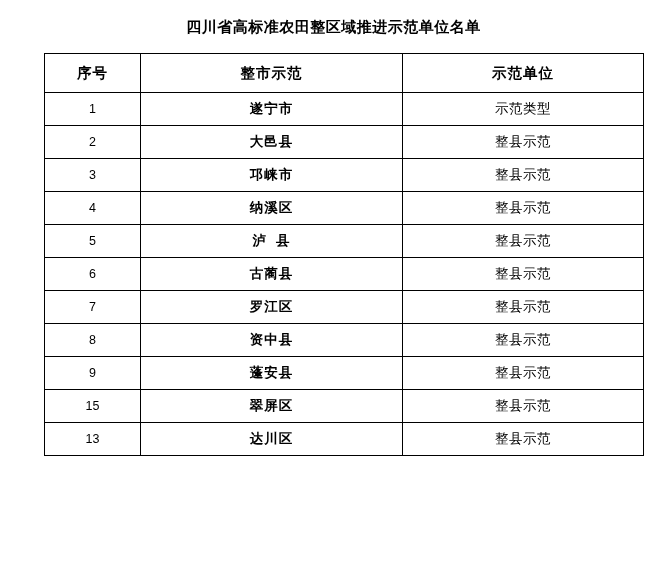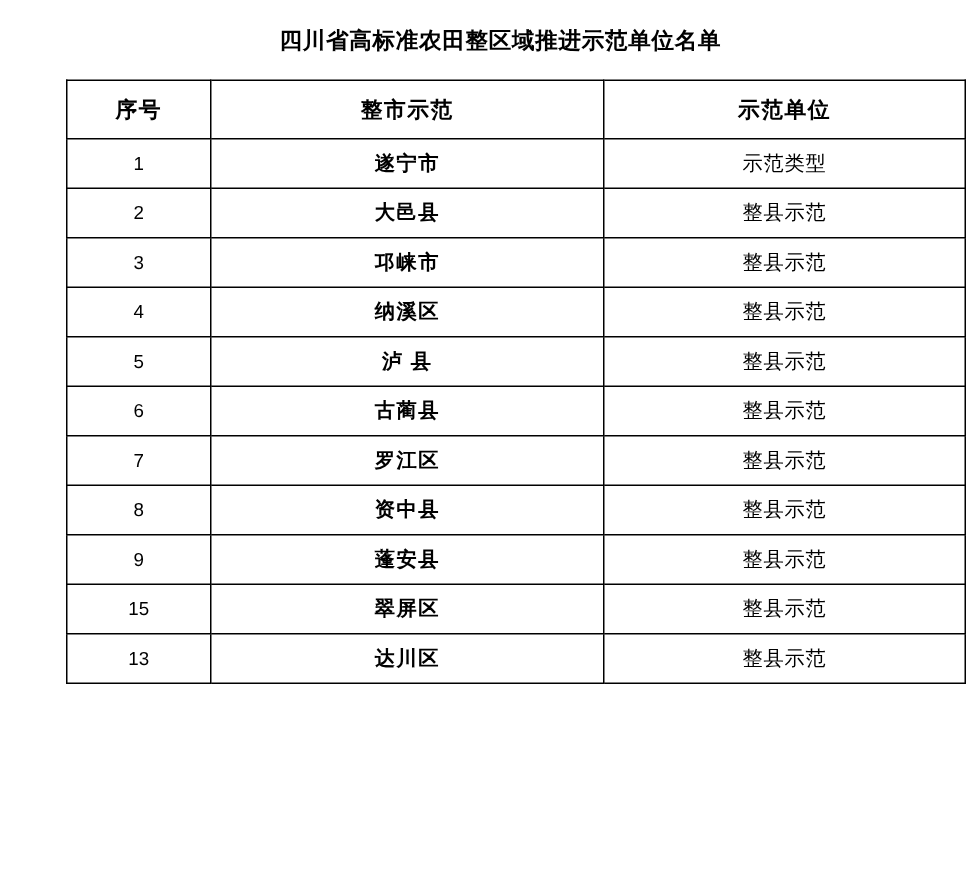--- a/index.html
+++ b/index.html
@@ -53,20 +53,21 @@
     font-size: 14.5px;
     height: 38px;
     letter-spacing: 1px;
   }
   table.data-table td.col-no {
     font-size: 12.5px;
   }
   table.data-table td.col-unit {
     font-weight: bold;
     letter-spacing: 1px;
+    font-family: Liberation Mono, monospace;
   }
   table.data-table td.col-type {
     letter-spacing: 0.5px;
   }
   col.c-no { width: 96px; }
   col.c-unit { width: 262px; }
   col.c-type { width: 241px; }
 </style>
 </head>
 <body>

